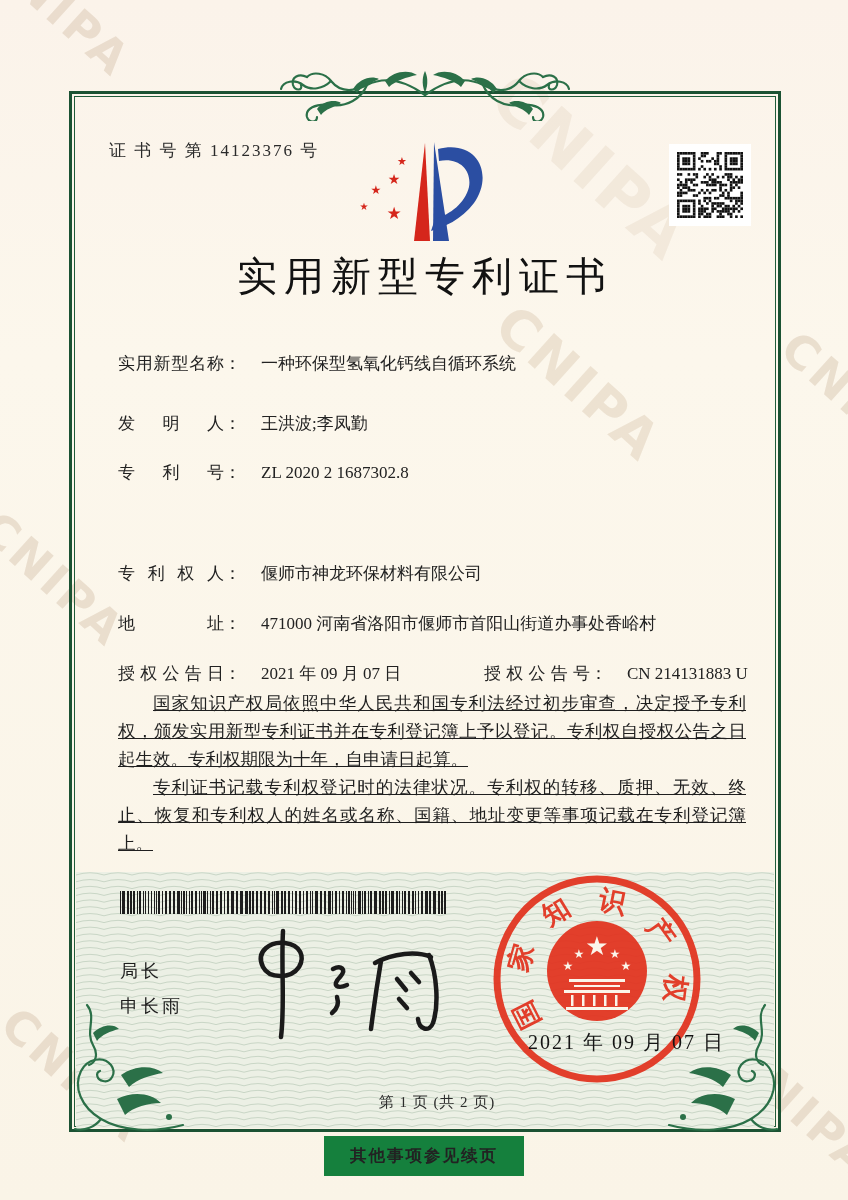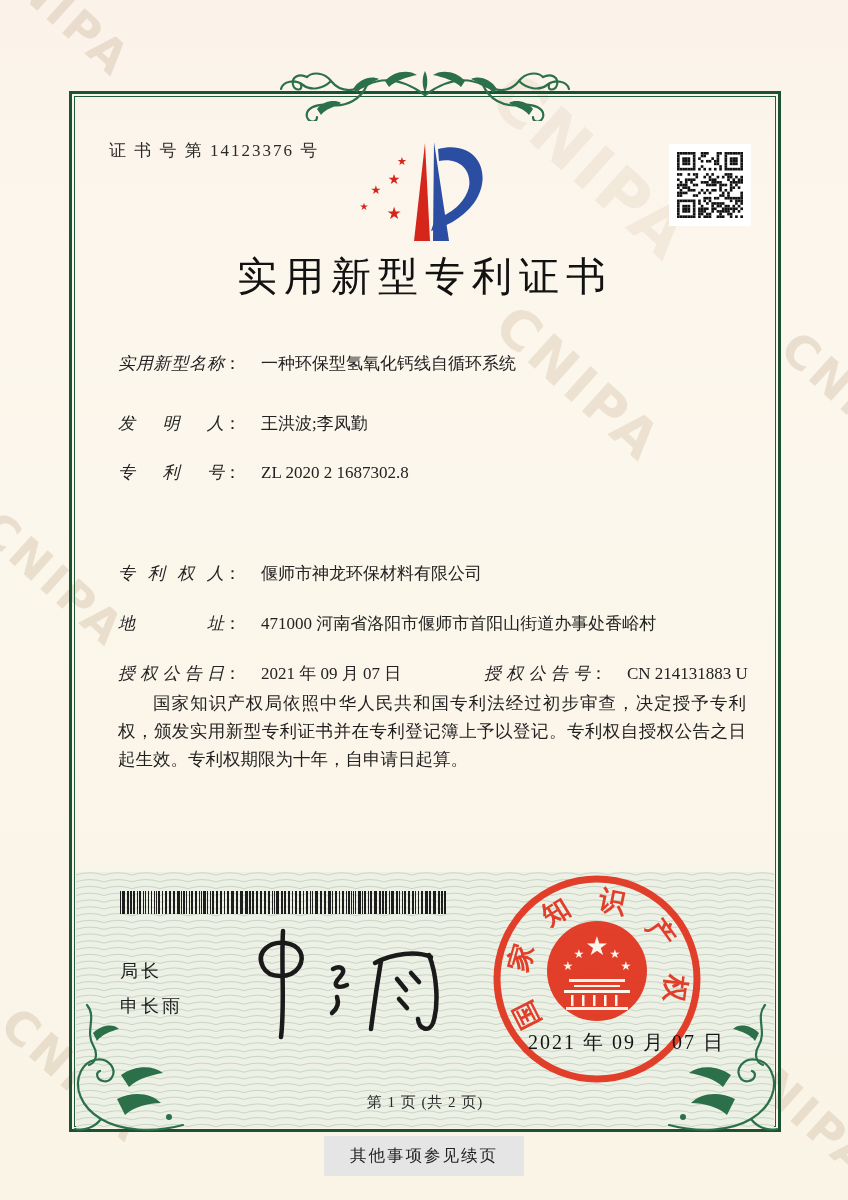--- a/index.html
+++ b/index.html
@@ -31,39 +31,39 @@
   .content{
     position:absolute;left:69px;top:91px;width:712px;height:1041px;z-index:2;border-radius:9px;
   }
   .waveband{position:absolute;left:7px;top:781px;width:698px;height:256px;background:#ecf0e5;overflow:hidden;}
   .cert-no{position:absolute;left:40px;top:48px;font-size:17px;letter-spacing:2px;color:#2a2a2a;}
   .logo{position:absolute;left:285px;top:46px;}
   .qr-box{position:absolute;left:600px;top:53px;width:82px;height:82px;background:#fff;}
   .doc-title{position:absolute;left:0;top:158px;width:100%;text-align:center;
     font-size:40px;font-weight:normal;letter-spacing:7px;color:#121212;}
   .row{position:absolute;left:49px;height:26px;font-size:17px;white-space:nowrap;color:#222;}
-  .lbl{display:inline-block;width:106px;text-align:justify;text-align-last:justify;vertical-align:top;font-style:italic;}
+  .lbl{display:inline-block;width:106px;text-align:justify;text-align-last:justify;vertical-align:top;}
   .val{margin-left:20px;}
   .pair2{position:absolute;left:366px;top:0;}
   .paras{position:absolute;left:49px;top:598px;width:628px;font-size:17.5px;line-height:28px;
     text-align:justify;color:#1f1f1f;}
-  .paras p{margin:0;text-indent:2em;}
+  .paras p{margin:0;text-indent:2em;text-decoration:underline;}
   .barcode{position:absolute;left:51px;top:800px;}
   .bureau-title{position:absolute;left:51px;top:868px;font-size:18px;letter-spacing:3px;}
   .bureau-name{position:absolute;left:51px;top:903px;font-size:18px;letter-spacing:3px;}
   .signature{position:absolute;left:172px;top:836px;}
   .seal{position:absolute;left:412px;top:776px;opacity:0.94;}
   .seal-date{position:absolute;left:459px;top:938px;font-size:20px;letter-spacing:2px;color:#141414;z-index:3;}
-  .page-num{position:absolute;left:0;top:1002px;width:100%;text-align:center;font-size:15px;letter-spacing:1px;color:#2b2b2b;}
+  .page-num{position:absolute;left:0;top:1002px;width:100%;text-align:center;font-size:15px;letter-spacing:1px;color:#2b2b2b;padding-left:12px;}
   .orn-top{position:absolute;left:196px;top:-22px;pointer-events:none;}
   .orn-bl{position:absolute;left:-12px;top:912px;pointer-events:none;}
   .orn-br{position:absolute;left:594px;top:912px;pointer-events:none;}
   .continuation{
     position:absolute;left:50%;top:1136px;transform:translateX(-50%);
-    background:#e5e5e5;padding:9px 26px;font-size:16.5px;letter-spacing:2px;z-index:2;color:#222;
+    background:#15803d;padding:9px 26px;font-size:16.5px;letter-spacing:2px;z-index:2;color:#222;font-weight:bold;
   }
 </style>
 </head>
 <body>
 
 <span class="wm wm1">CNIPA</span>
 <span class="wm wm2">CNIPA</span>
 <span class="wm wm3">CNIPA</span>
 <span class="wm wm4">CNIPA</span>
 <span class="wm wm5">CNIPA</span>
@@ -487,20 +487,21 @@
   </div>
   <div class="row" style="top:571px">
     <span class="lbl">授权公告日</span><span>：</span><span class="val">2021 年 09 月 07 日</span>
     <span class="pair2">
       <span class="lbl">授权公告号</span><span>：</span><span class="val">CN 214131883 U</span>
     </span>
   </div>
 
   <div class="paras">
     <p>国家知识产权局依照中华人民共和国专利法经过初步审查，决定授予专利权，颁发实用新型专利证书并在专利登记簿上予以登记。专利权自授权公告之日起生效。专利权期限为十年，自申请日起算。</p>
+    <p>专利证书记载专利权登记时的法律状况。专利权的转移、质押、无效、终止、恢复和专利权人的姓名或名称、国籍、地址变更等事项记载在专利登记簿上。</p>
   </div>
 
   <svg id="barcode" class="barcode" width="332" height="23">
       <rect x="0" y="0" width="1" height="23" fill="#1d1d1d"></rect>
       <rect x="2" y="0" width="3" height="23" fill="#1d1d1d"></rect>
       <rect x="7" y="0" width="2" height="23" fill="#1d1d1d"></rect>
       <rect x="10" y="0" width="2" height="23" fill="#1d1d1d"></rect>
       <rect x="13" y="0" width="2" height="23" fill="#1d1d1d"></rect>
       <rect x="17" y="0" width="1" height="23" fill="#1d1d1d"></rect>
       <rect x="19" y="0" width="2" height="23" fill="#1d1d1d"></rect>

